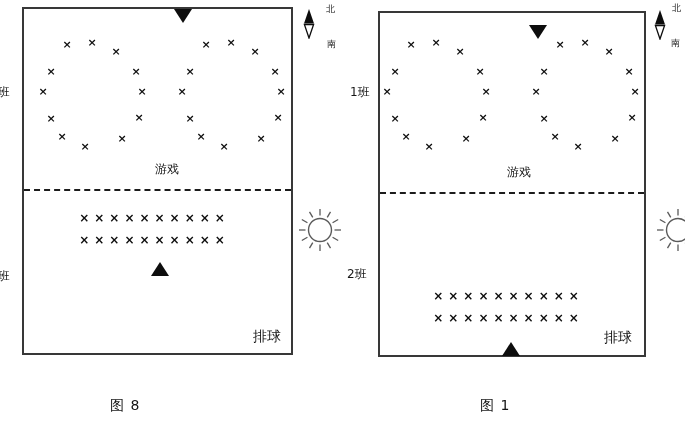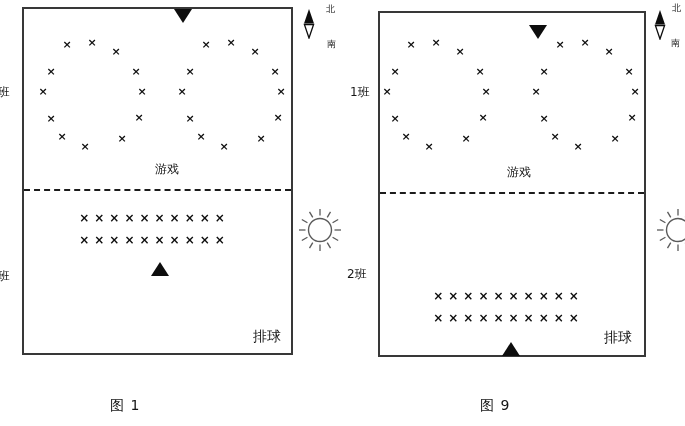--- a/index.html
+++ b/index.html
@@ -149,21 +149,21 @@
         <line x1="9.44" y1="29.25" x2="3.81" y2="32.5"></line>
       <line x1="7.5" y1="22" x2="1" y2="22"></line>
         <line x1="9.44" y1="14.75" x2="3.81" y2="11.5"></line>
       <line x1="14.75" y1="9.44" x2="11.5" y2="3.81"></line>
         <line x1="22" y1="7.5" x2="22" y2="1"></line>
       <line x1="29.25" y1="9.44" x2="32.5" y2="3.81"></line>
         <line x1="34.56" y1="14.75" x2="40.19" y2="11.5"></line>
     </g>
   </svg>
 
-  <div class="cap" id="f1-cap">图 1</div>
+  <div class="cap" id="f1-cap">图 8</div>
 </div>
 
 <div class="fig">
   <div class="court" id="f2-court"></div>
   <div class="net" id="f2-net"></div>
 
   <div class="tri-down" id="f2-tridown"></div>
 
   <div class="xcircle" id="f2-c1">
       <span class="xm" style="left: -26px; top: -49px;">×</span>
@@ -246,14 +246,14 @@
         <line x1="9.44" y1="29.25" x2="3.81" y2="32.5"></line>
       <line x1="7.5" y1="22" x2="1" y2="22"></line>
         <line x1="9.44" y1="14.75" x2="3.81" y2="11.5"></line>
       <line x1="14.75" y1="9.44" x2="11.5" y2="3.81"></line>
         <line x1="22" y1="7.5" x2="22" y2="1"></line>
       <line x1="29.25" y1="9.44" x2="32.5" y2="3.81"></line>
         <line x1="34.56" y1="14.75" x2="40.19" y2="11.5"></line>
     </g>
   </svg>
 
-  <div class="cap" id="f2-cap">图 9</div>
+  <div class="cap" id="f2-cap">图 1</div>
 </div>
 
 </body></html>

